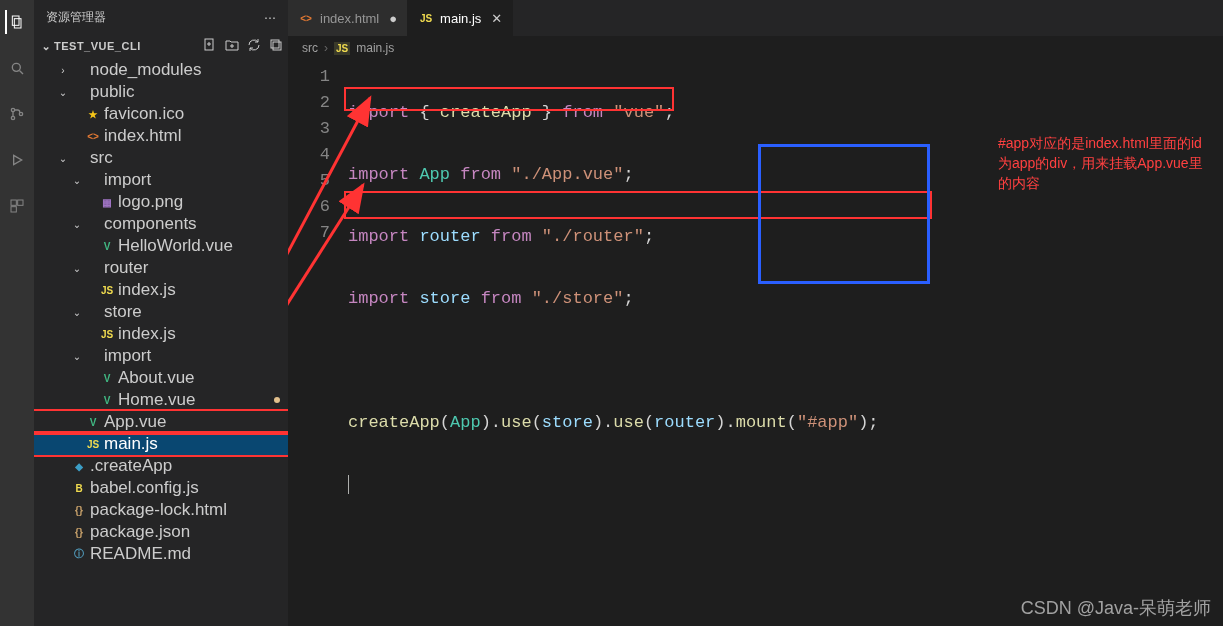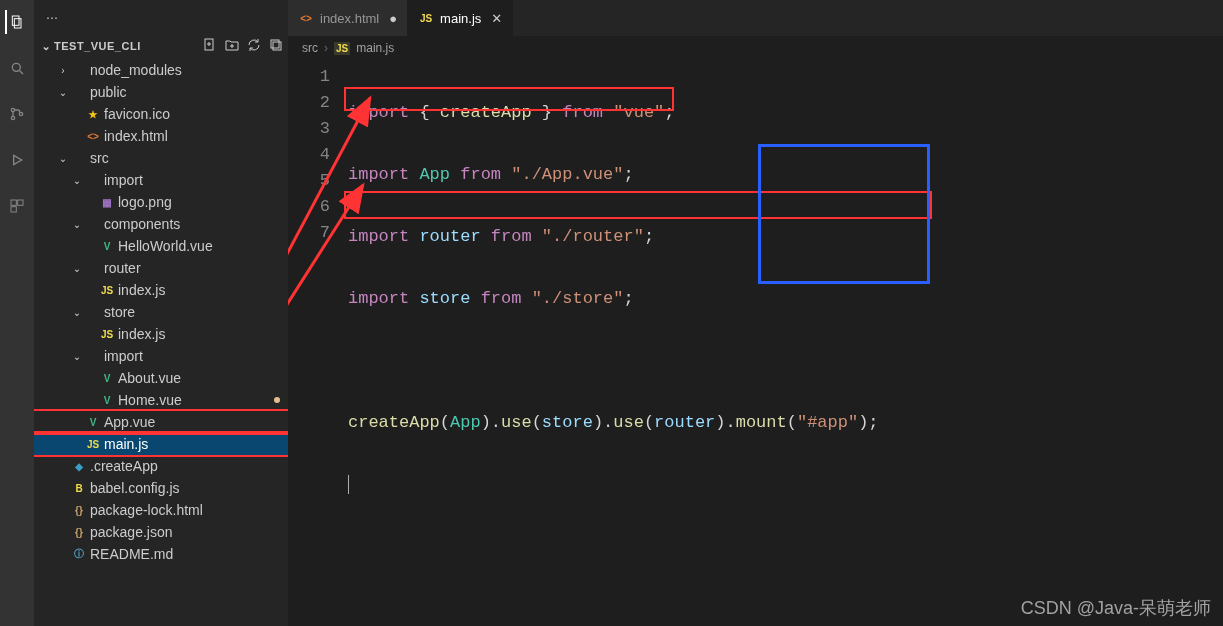--- a/index.html
+++ b/index.html
@@ -54,21 +54,21 @@
 
 .tree { flex: 1; overflow: auto; padding-top: 2px; }
 .tree-item {
   height: 22px; display: flex; align-items: center;
   padding-right: 8px; cursor: pointer; color: #ccc;
   white-space: nowrap;
 }
 .tree-item.selected { background: #094771; color: #fff; }
 .tree-item .chev { width: 14px; display:flex; align-items:center; justify-content:center; font-size:10px; }
 .tree-item .icon { width: 18px; display:flex; align-items:center; justify-content:center; margin-right: 2px; }
-.tree-item .label { font-size: 14px; }
+.tree-item .label { font-size: 17px; }
 
 .modified-dot { width:6px; height:6px; border-radius:50%; background:#e2c08d; margin-left:auto; }
 
 
 .editor-area { flex: 1; display: flex; flex-direction: column; background:#1e1e1e; position: relative; }
 .tabs {
   height: 36px; background: #252526; display: flex; align-items: stretch;
 }
 .tab {
   display: flex; align-items: center; padding: 0 10px;
@@ -154,20 +154,21 @@
       <svg viewBox="0 0 24 24" fill="none" stroke="currentColor" stroke-width="1.5">
           <rect x="3" y="3" width="8" height="8"></rect>
           <rect x="13" y="3" width="8" height="8"></rect>
           <rect x="3" y="13" width="8" height="8"></rect>
         </svg>
     </div>
   </div>
 
   <div class="sidebar">
     <div class="sidebar-header">
+      <span class="title">资源管理器</span>
       <span class="dots">⋯</span>
     </div>
     <div class="project-header">
       <span class="chev">⌄</span>
       <span class="name">TEST_VUE_CLI</span>
       <span class="actions">
         <span><svg viewBox="0 0 16 16" fill="none" stroke="currentColor" stroke-width="1">
               <rect x="3" y="2" width="8" height="11"></rect>
               <line x1="7" y1="5" x2="7" y2="9"></line>
               <line x1="5" y1="7" x2="9" y2="7"></line>
@@ -355,16 +356,17 @@
     <svg style="position:absolute; left:0; top:0; width:100%; height:100%; pointer-events:none;">
       <defs>
           <marker id="arr" markerWidth="10" markerHeight="8" refX="9" refY="4" orient="auto">
             <polygon points="0,0 10,4 0,8" fill="#ff3333"></polygon>
           </marker>
         </defs>
       <line x1="-100" y1="440" x2="82" y2="98" stroke="#ff3333" stroke-width="3" marker-end="url(#arr)"></line>
       <line x1="-100" y1="460" x2="75" y2="185" stroke="#ff3333" stroke-width="3" marker-end="url(#arr)"></line>
     </svg>
 
+    <div class="annotation" style="left:710px; top:133px;">#app对应的是index.html里面的id为app的div，用来挂载App.vue里的内容</div>
   </div>
 </div>
 
 <div class="watermark">CSDN @Java-呆萌老师</div>
 
 </body></html>

